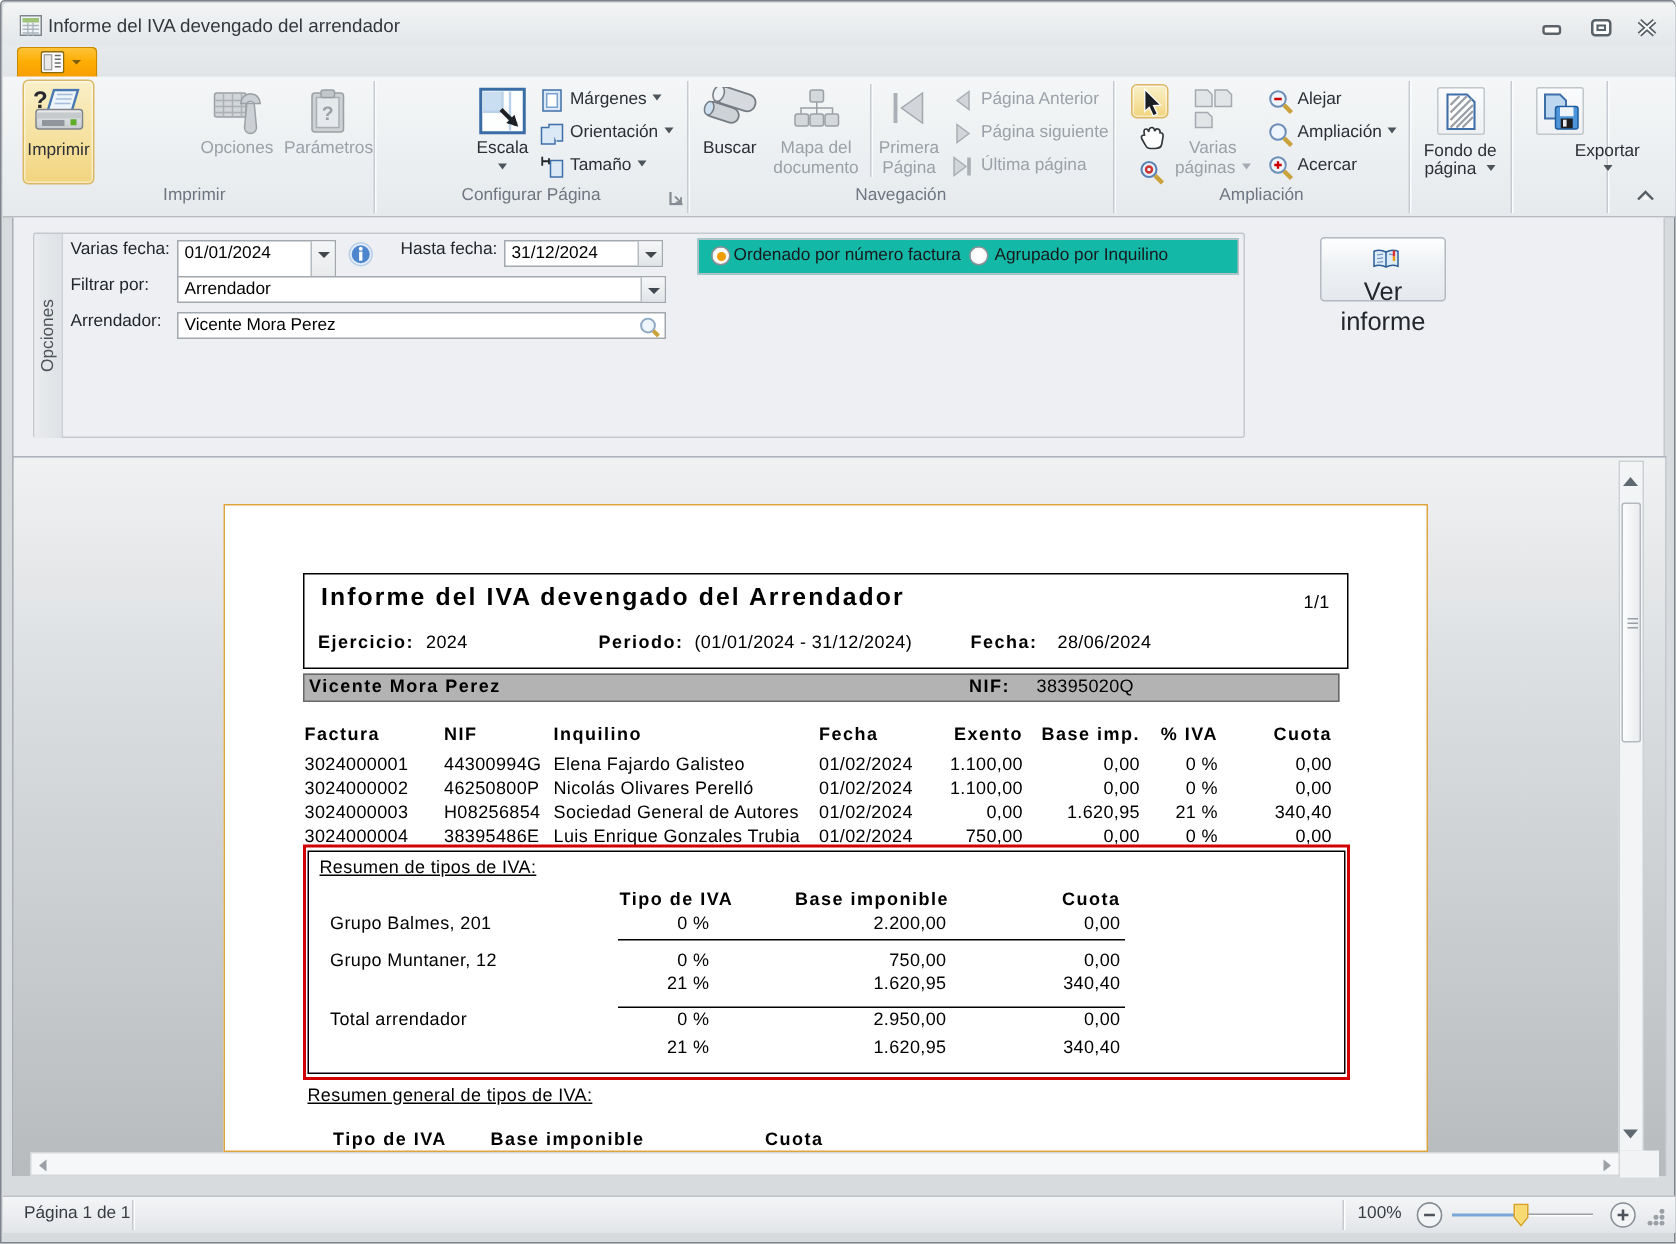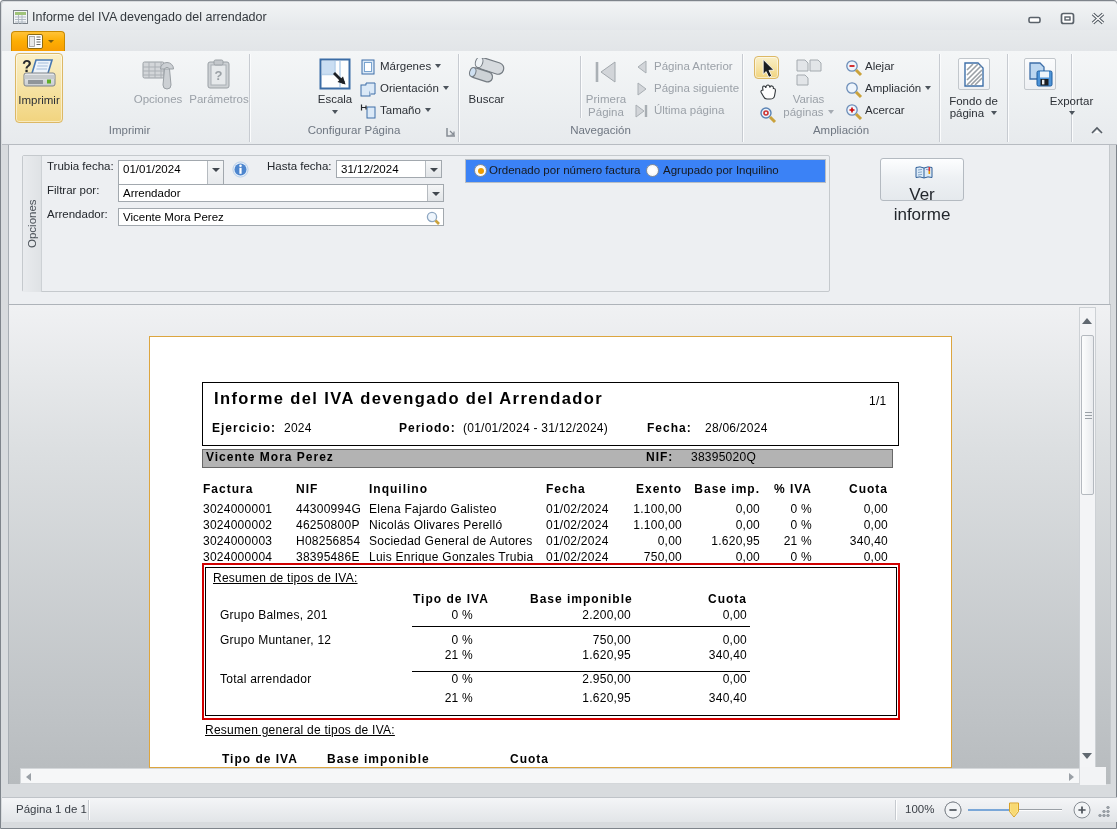--- a/index.html
+++ b/index.html
@@ -30,21 +30,21 @@
 
 #opts{position:absolute;left:8px;top:144px;width:1102px;height:159px;background:#edeff2;border-left:1px solid #a8aeb4;border-right:1px solid #c4c8cc;margin-left:-1px;}
 #optbox{position:absolute;left:13px;top:10px;width:808px;height:137px;border:1px solid #c5c9cd;background:#edeff2;border-radius:2px;}
 #optstrip{position:absolute;left:0;top:0;width:19px;height:136px;background:linear-gradient(90deg,#e9ebee,#dfe2e5);border-right:1px solid #cdd1d5;}
 #optstrip span{position:absolute;left:3px;top:92px;transform:rotate(-90deg);transform-origin:0 0;font-size:11.5px;color:#4d535a;white-space:nowrap;}
 .flabel{position:absolute;font-size:11.5px;color:#23272c;}
 .field{position:absolute;background:#fff;border:1px solid #a2a8ae;font-size:11.5px;color:#000;}
 .field .val{position:absolute;left:4px;top:2px;white-space:nowrap;}
 .ddbtn{position:absolute;right:0;top:0;width:16px;height:100%;background:linear-gradient(#f5f6f7,#e2e5e8);border-left:1px solid #b6bbc0;}
 .ddbtn:after{content:"";position:absolute;left:4px;top:7px;width:0;height:0;border-left:4px solid transparent;border-right:4px solid transparent;border-top:4.5px solid #41474e;}
-#radiobox{position:absolute;left:456px;top:14px;width:361px;height:24px;background:#3b82f6;border:1px solid #b9bec4;}
+#radiobox{position:absolute;left:456px;top:14px;width:361px;height:24px;background:#14b8a6;border:1px solid #b9bec4;}
 .radio{position:absolute;width:13px;height:13px;border-radius:50%;background:radial-gradient(#fff 0 35%,#eceef0);border:1px solid #8a9097;}
 .radio.on:after{content:"";position:absolute;left:2.5px;top:2.5px;width:6px;height:6px;border-radius:50%;background:#ef9d00;}
 .rlabel{position:absolute;top:4px;font-size:11.5px;color:#17191d;}
 #verinf{position:absolute;left:871px;top:13px;width:84px;height:43px;background:linear-gradient(#fdfeff,#eef1f4 45%,#e5e9ed);border:1px solid #b4bac1;border-radius:3px;text-align:center;font-size:17px;color:#23272d;}
 
 #preview{position:absolute;left:7px;top:303px;width:1103px;height:480px;border-left:1px solid #a8aeb4;border-right:1px solid #c4c8cc;background:linear-gradient(#f0f1f3,#dcdfe1 30%,#bfc3c6 85%,#b7bbbe);border-top:1px solid #aeb3b9;}
 #page{position:absolute;left:140px;top:31px;width:803px;height:432px;background:#fff;border:1px solid #dca53f;overflow:hidden;}
 #vscroll{position:absolute;right:14px;top:2px;width:17px;height:461px;background:#f3f4f6;border:1px solid #cdd1d5;}
 #hscroll{position:absolute;left:11px;top:463px;width:1060px;height:16px;background:#f6f7f8;border:1px solid #d4d7da;}
 
@@ -182,20 +182,31 @@
       <svg class="ic" width="38" height="30" viewBox="0 0 38 30">
         <g transform="rotate(18 19 14)">
           <rect x="7" y="1.5" width="27" height="11.5" rx="5.5" fill="#d6dade" stroke="#747b82" stroke-width="1.2"></rect>
           <rect x="3" y="13.5" width="23" height="10" rx="5" fill="#cdd2d6" stroke="#747b82" stroke-width="1.2"></rect>
           <ellipse cx="8.5" cy="7.2" rx="3.6" ry="5.4" fill="#eef2f5" stroke="#747b82"></ellipse>
           <ellipse cx="5.5" cy="18.5" rx="3" ry="4.6" fill="#cfe0f1" stroke="#747b82"></ellipse>
         </g>
       </svg>
       <div class="t1">Buscar</div>
     </div>
+    <div class="bigbtn dis" style="left:508px;width:68px;">
+      <svg class="ic" width="32" height="30" viewBox="0 0 32 30">
+        <rect x="12" y="2" width="9" height="8" rx="1.5" fill="#d5d8db" stroke="#9aa0a5"></rect>
+        <path d="M16.5 10 v4 M6 18 v-4 h21 v4 M16.5 18 v-4" stroke="#9aa0a5" fill="none"></path>
+        <rect x="2" y="18" width="9" height="8" rx="1.5" fill="#d5d8db" stroke="#9aa0a5"></rect>
+        <rect x="12" y="18" width="9" height="8" rx="1.5" fill="#d5d8db" stroke="#9aa0a5"></rect>
+        <rect x="22" y="18" width="9" height="8" rx="1.5" fill="#d5d8db" stroke="#9aa0a5"></rect>
+      </svg>
+      <div class="t1">Mapa del</div>
+      <div class="t2">documento</div>
+    </div>
     <div class="gsep" style="left:578px;top:5px;height:62px;"></div>
     <div class="bigbtn dis" style="left:581px;width:46px;">
       <svg class="ic" width="30" height="28" viewBox="0 0 30 28">
         <path d="M6 4 v20" stroke="#aab0b5" stroke-width="2.6"></path>
         <path d="M24 4 L10 14 L24 24 Z" fill="#d2d5d9" stroke="#a2a8ad"></path>
       </svg>
       <div class="t1">Primera</div>
       <div class="t2">Página</div>
     </div>
     <div class="smallrow dis" style="left:632px;top:5px;">
@@ -285,21 +296,21 @@
         <rect x="13" y="17.8" width="2.4" height="4.6" fill="#e8ecf0"></rect>
       </svg>
     </div>
     <div class="abs" style="left:1006px;top:44px;width:63px;height:28px;text-align:center;font-size:11.5px;color:#2c3036;margin-left:32px;">Exportar<br><span class="caret" style="margin-left:0"></span></div>
   </div>
   <div id="opts">
     <div id="optbox">
       <div id="optstrip">
           <span>Opciones</span>
         </div>
-      <div class="flabel" style="left:24px;top:4px;">Trubia fecha:</div>
+      <div class="flabel" style="left:24px;top:4px;">Varias fecha:</div>
       <div class="field" style="left:95px;top:4px;width:106px;height:35px;">
           <span class="val">01/01/2024</span>
           <span class="ddbtn"></span>
         </div>
       <svg class="abs" style="left:209px;top:5px" width="17" height="17" viewBox="0 0 17 17">
         <circle cx="8.5" cy="8.5" r="7.6" fill="#e3edf9" stroke="#b9cfe8"></circle>
         <circle cx="8.5" cy="8.5" r="6" fill="#4e86ce"></circle>
         <rect x="7.4" y="6.8" width="2.2" height="6" fill="#fff"></rect>
         <circle cx="8.5" cy="4.8" r="1.3" fill="#fff"></circle>
       </svg>

